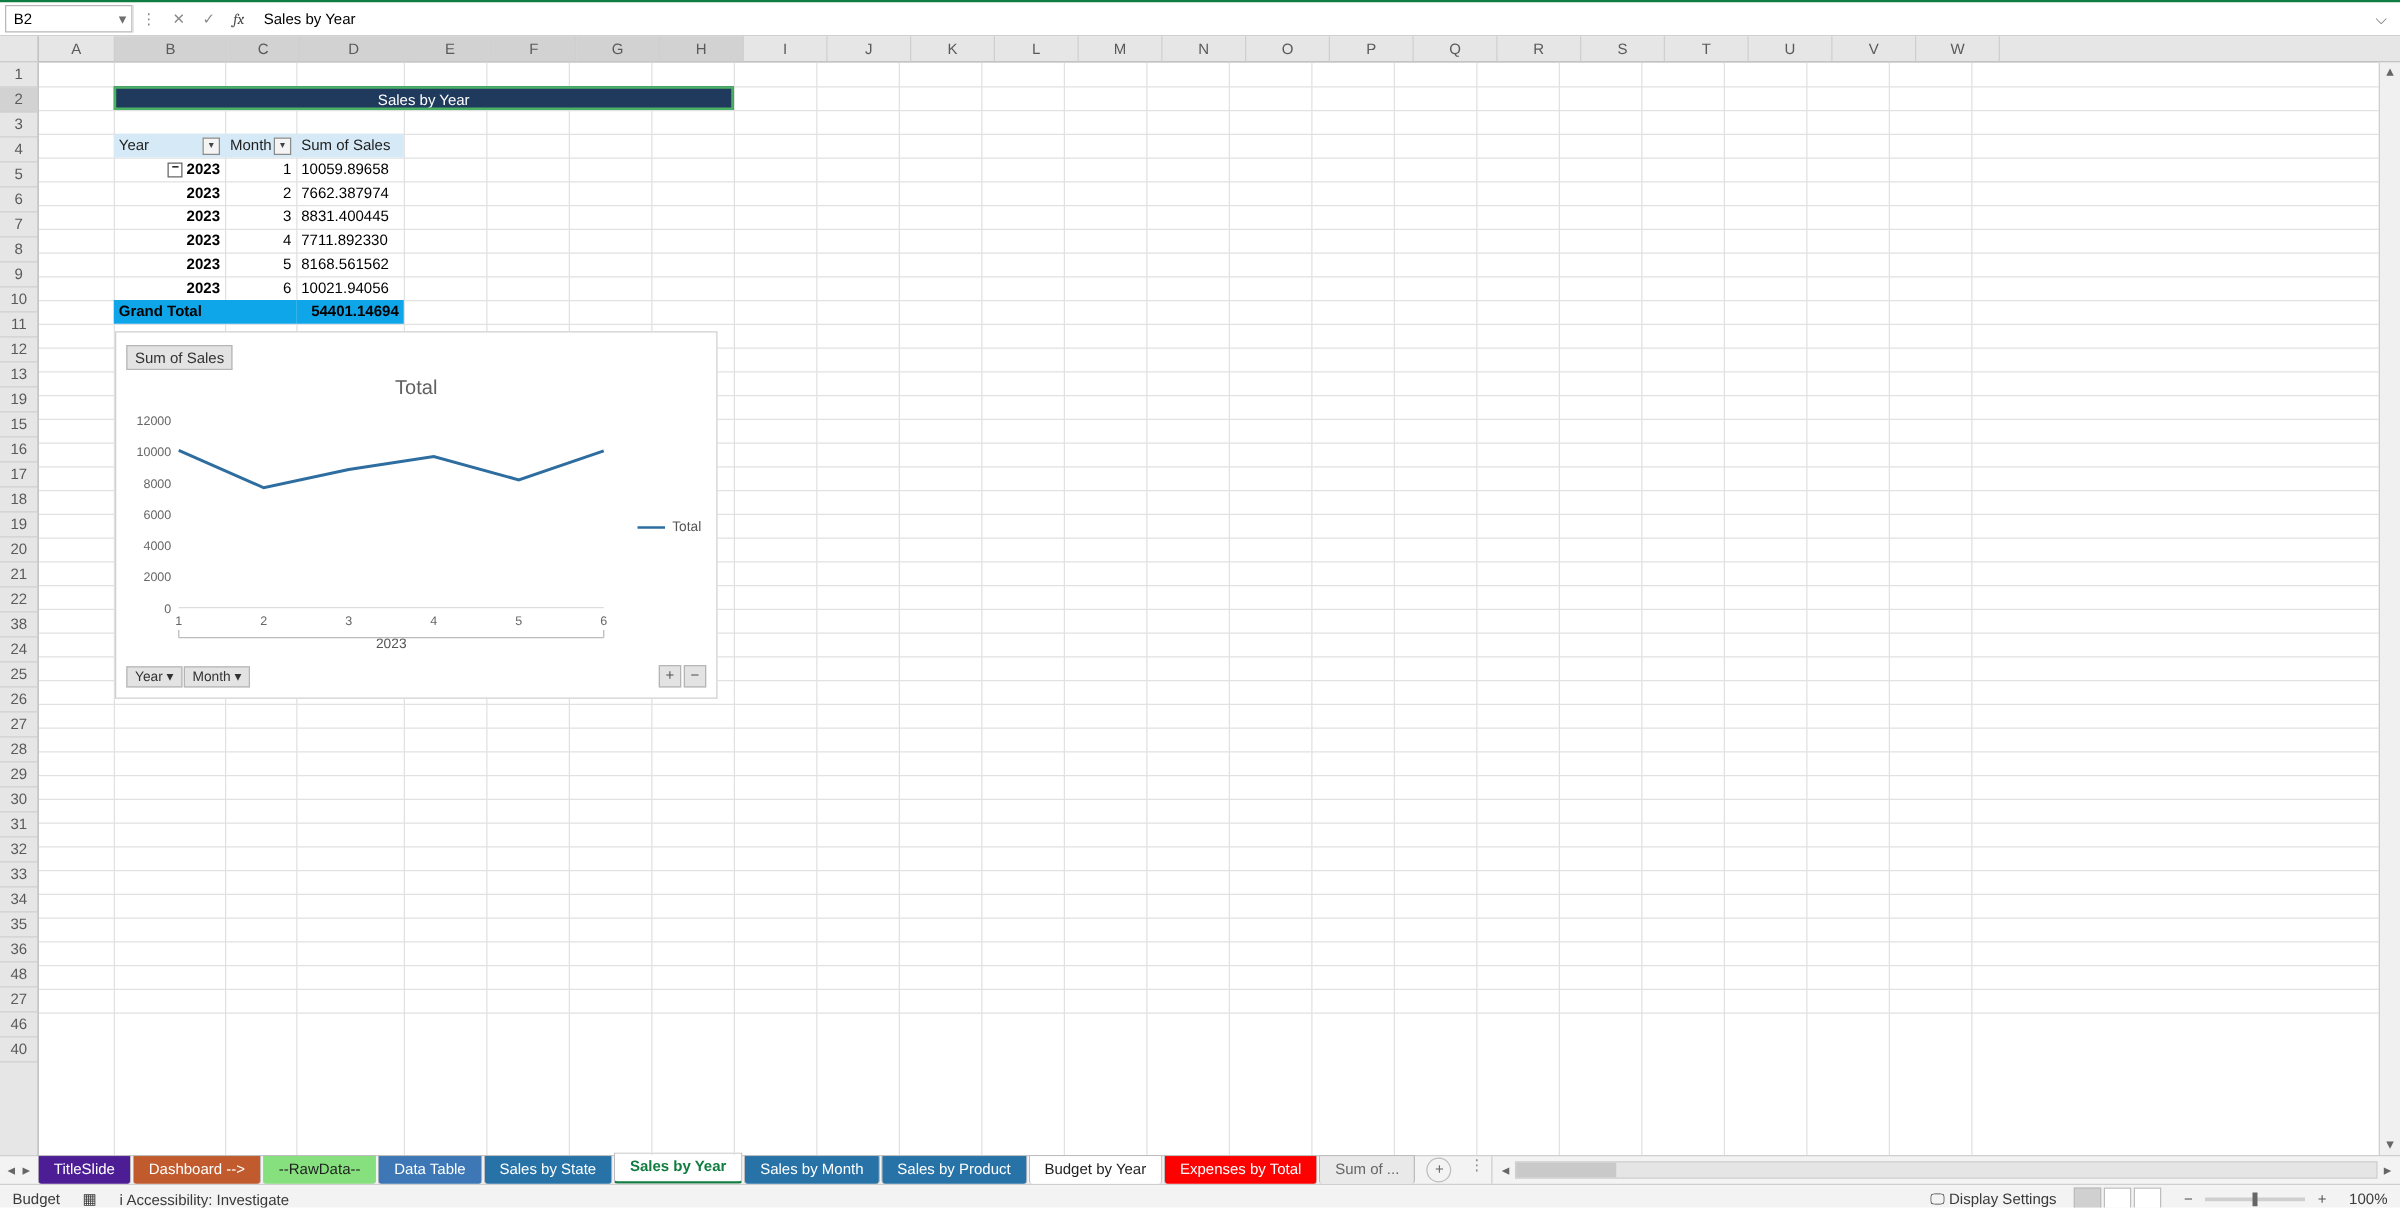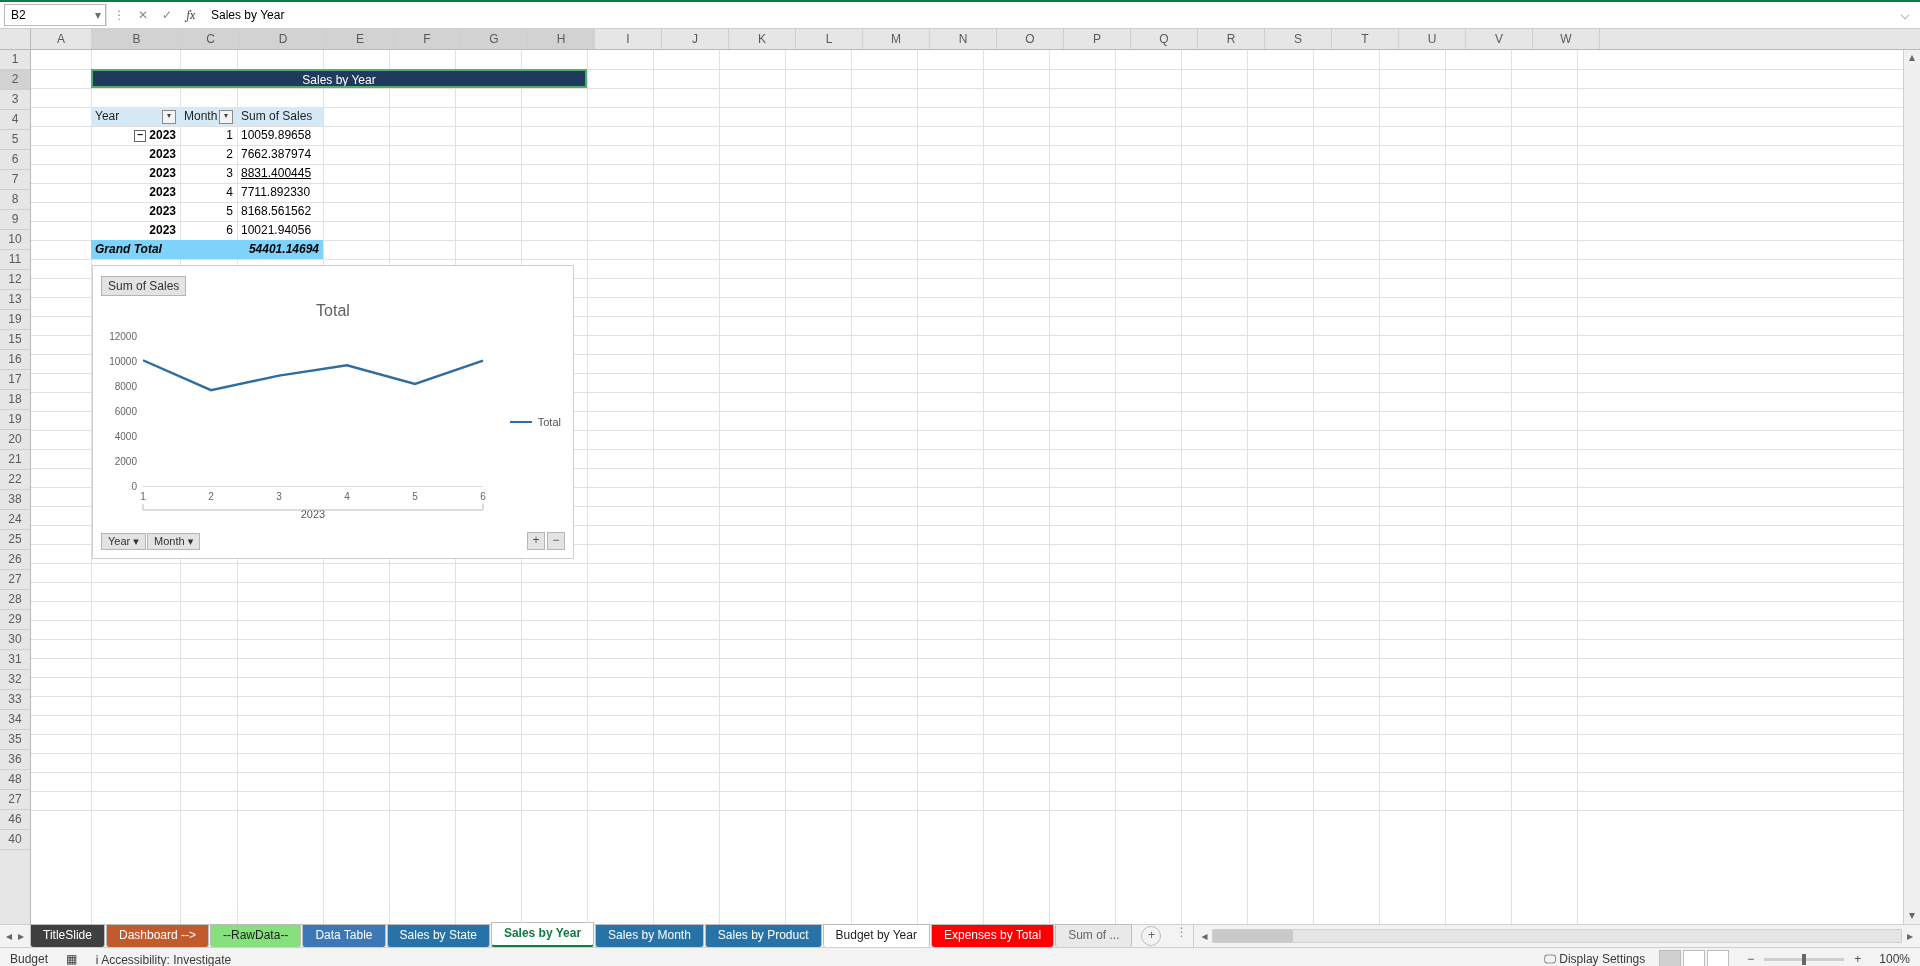--- a/index.html
+++ b/index.html
@@ -131,21 +131,21 @@
     float:right;
     width:12px;height:12px;
     border:1px solid #8a8a8a;
     margin-top:3px;
     font-size:8px; line-height:10px; text-align:center;
     color:#444;
     background:#f4f4f4;
   }
   .bold { font-weight:bold; }
   .right { text-align:right; }
-  .grand-total-row { background:#7dd3fc; font-weight:bold;font-style:italic; }
+  .grand-total-row { background:#0ea5e9; font-weight:bold; }
 
   .collapse-btn {
     display:inline-block;
     width:10px;height:10px;
     border:1px solid #666;
     line-height:8px;
     font-size:10px;
     text-align:center;
     margin-right:3px;
     background:#fff;
@@ -451,21 +451,21 @@
       <div class="cell pivot-header" style="left: 149px; top: 57px; width: 57px;">Month<span class="dd-btn">▾</span></div>
       <div class="cell pivot-header" style="left: 206px; top: 57px; width: 86px;">Sum of Sales</div>
       <div class="cell right bold" style="left: 60px; top: 76px; width: 89px;"><span class="collapse-btn">−</span>2023</div>
       <div class="cell right" style="left: 149px; top: 76px; width: 57px;">1</div>
       <div class="cell " style="left: 206px; top: 76px; width: 86px;">10059.89658</div>
       <div class="cell right bold" style="left: 60px; top: 95px; width: 89px;">2023</div>
       <div class="cell right" style="left: 149px; top: 95px; width: 57px;">2</div>
       <div class="cell " style="left: 206px; top: 95px; width: 86px;">7662.387974</div>
       <div class="cell right bold" style="left: 60px; top: 114px; width: 89px;">2023</div>
       <div class="cell right" style="left: 149px; top: 114px; width: 57px;">3</div>
-      <div class="cell " style="left: 206px; top: 114px; width: 86px; text-decoration: underline;">8831.400445</div>
+      <div class="cell " style="left: 206px; top: 114px; width: 86px;">8831.400445</div>
       <div class="cell right bold" style="left: 60px; top: 133px; width: 89px;">2023</div>
       <div class="cell right" style="left: 149px; top: 133px; width: 57px;">4</div>
       <div class="cell " style="left: 206px; top: 133px; width: 86px;">7711.892330</div>
       <div class="cell right bold" style="left: 60px; top: 152px; width: 89px;">2023</div>
       <div class="cell right" style="left: 149px; top: 152px; width: 57px;">5</div>
       <div class="cell " style="left: 206px; top: 152px; width: 86px;">8168.561562</div>
       <div class="cell right bold" style="left: 60px; top: 171px; width: 89px;">2023</div>
       <div class="cell right" style="left: 149px; top: 171px; width: 57px;">6</div>
       <div class="cell " style="left: 206px; top: 171px; width: 86px;">10021.94056</div>
       <div class="cell grand-total-row" style="left: 60px; top: 190px; width: 89px;">Grand Total</div>
@@ -517,21 +517,21 @@
     <div class="arrow">▾</div>
   </div>
 </div>
 
 <div class="tabs-row">
   <div class="tabs-nav">
     <span>◂</span>
     <span>▸</span>
   </div>
   <div class="tabs" id="tabs">
-      <div class="tab" style="background: #404040; color: rgb(255, 255, 255);">TitleSlide</div>
+      <div class="tab" style="background: #4c1d95; color: rgb(255, 255, 255);">TitleSlide</div>
       <div class="tab" style="background: rgb(193, 90, 44); color: rgb(255, 255, 255);">Dashboard --&gt;</div>
       <div class="tab" style="background: rgb(134, 224, 126); color: rgb(31, 31, 31);">--RawData--</div>
       <div class="tab" style="background: rgb(61, 119, 181); color: rgb(255, 255, 255);">Data Table</div>
       <div class="tab" style="background: rgb(39, 115, 168); color: rgb(255, 255, 255);">Sales by State</div>
       <div class="tab active" style="background: rgb(255, 255, 255); color: rgb(16, 124, 65);">Sales by Year</div>
       <div class="tab" style="background: rgb(39, 115, 168); color: rgb(255, 255, 255);">Sales by Month</div>
       <div class="tab" style="background: rgb(39, 115, 168); color: rgb(255, 255, 255);">Sales by Product</div>
       <div class="tab" style="background: rgb(255, 255, 255); color: rgb(31, 31, 31);">Budget by Year</div>
       <div class="tab" style="background: rgb(255, 0, 0); color: rgb(255, 255, 255);">Expenses by Total</div>
       <div class="tab" style="background: rgb(233, 233, 233); color: rgb(102, 102, 102);">Sum of  ...</div>

